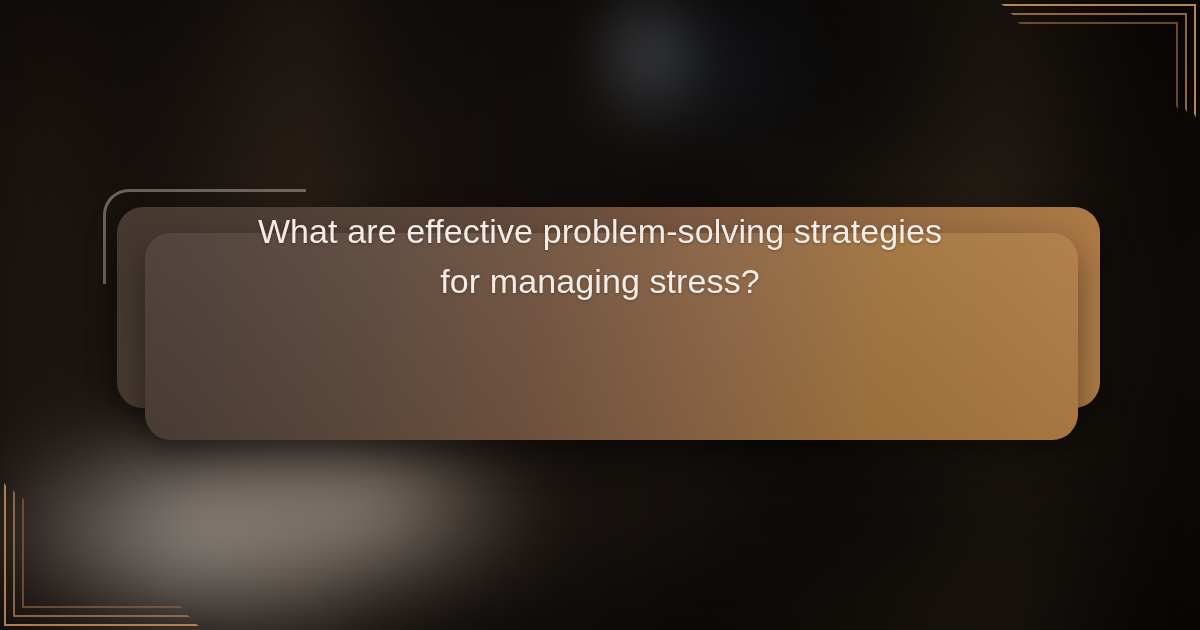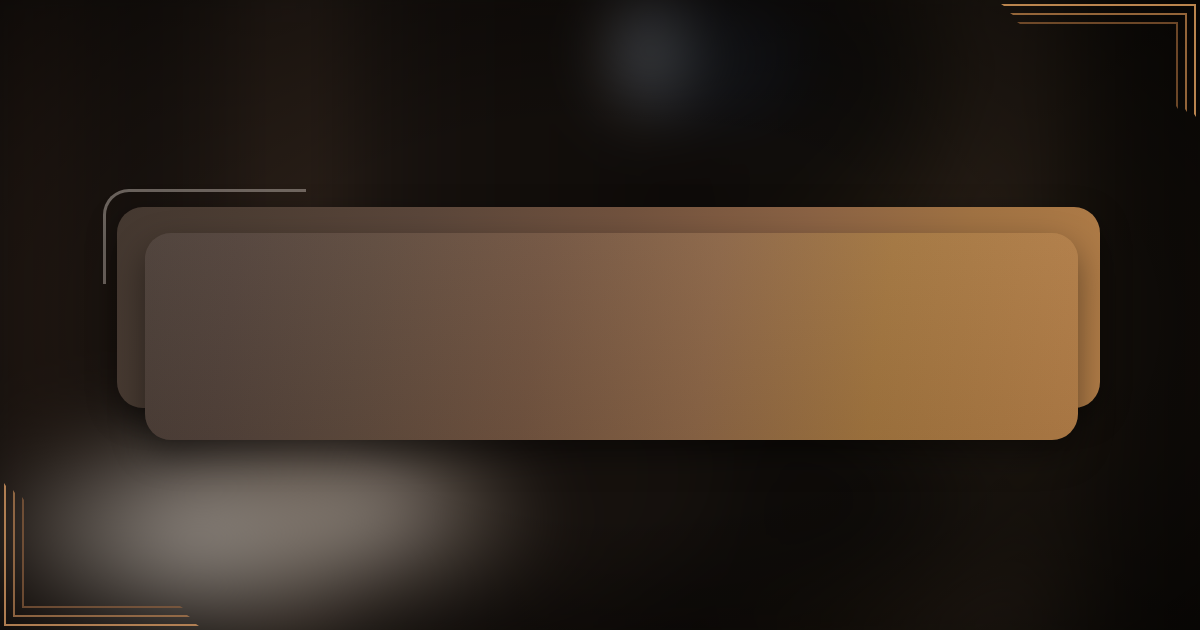--- a/index.html
+++ b/index.html
@@ -165,15 +165,17 @@
   <div class="corner corner-bl">
     <span class="c1"></span>
     <span class="c2"></span>
     <span class="c3"></span>
   </div>
 
   <div class="card-stack">
     <div class="card-outline"></div>
     <div class="card-back"></div>
     <div class="card-front"></div>
+    <div class="question">What are effective problem-solving strategies
+for managing stress?</div>
   </div>
 
 </div>
 
 </body></html>

